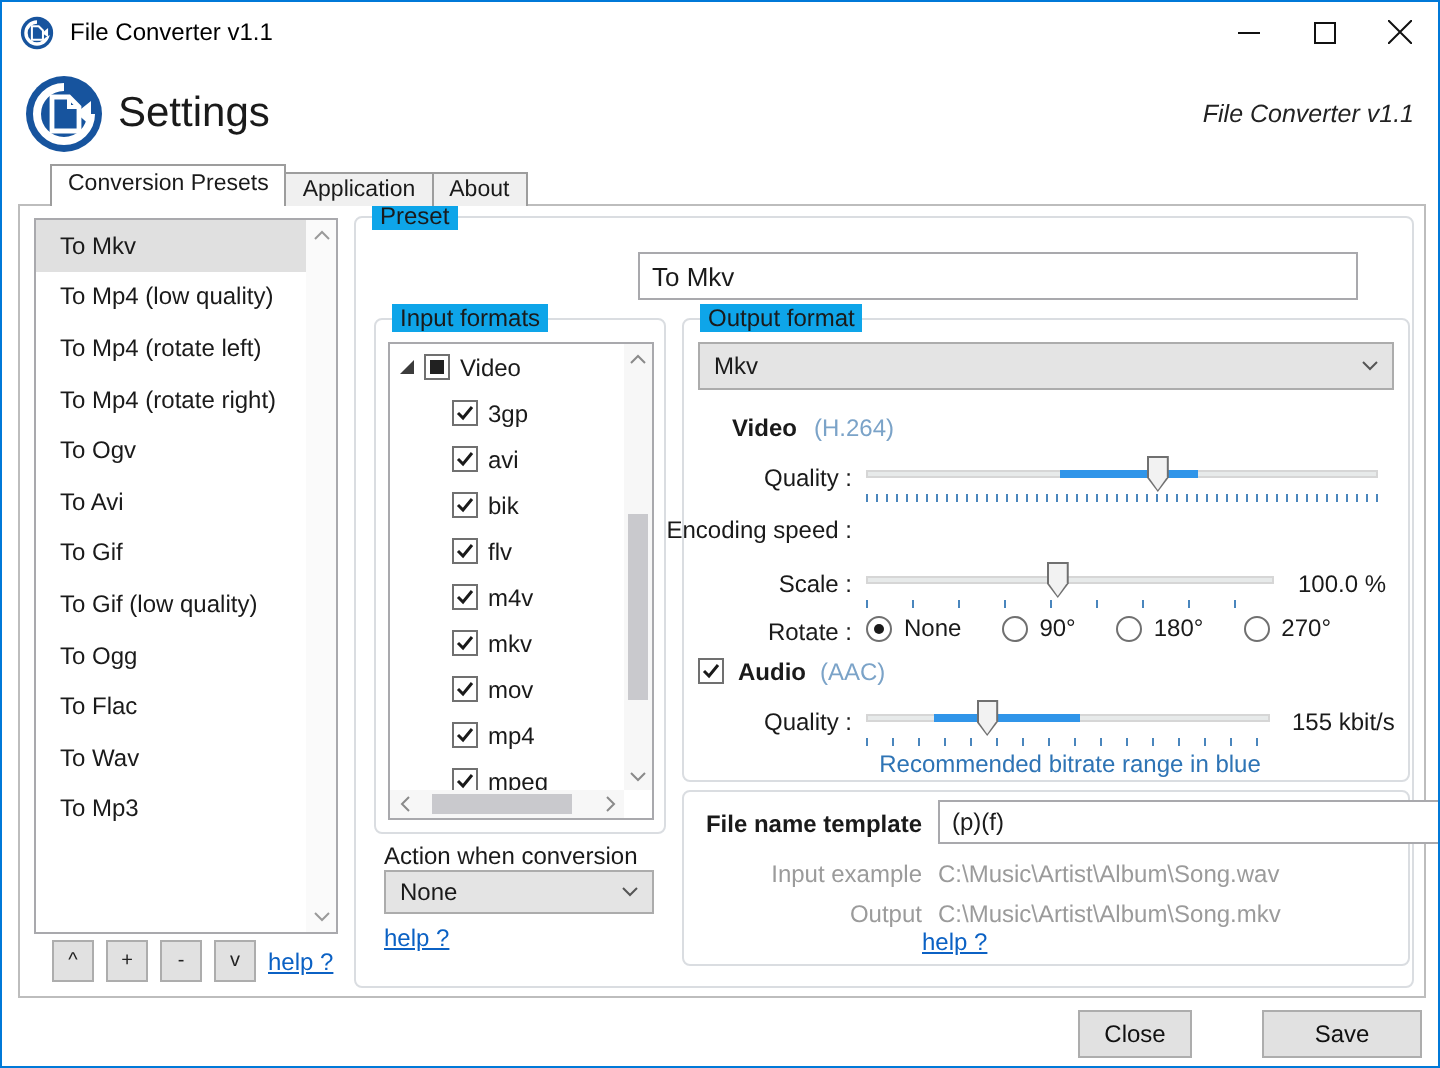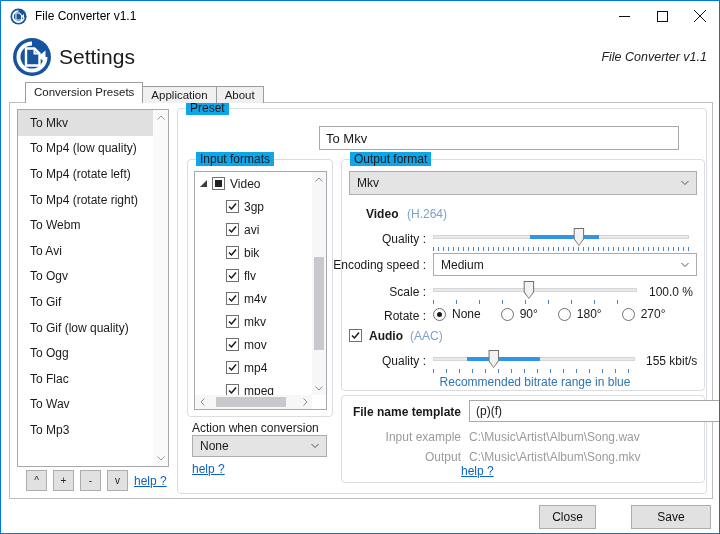--- a/index.html
+++ b/index.html
@@ -138,23 +138,22 @@
     <div class="tab">About</div>
   </div>
   <div class="panel"></div>
 
   <div class="listbox">
     <div class="list-items">
       <div class="list-item sel">To Mkv</div>
       <div class="list-item">To Mp4 (low quality)</div>
       <div class="list-item">To Mp4 (rotate left)</div>
       <div class="list-item">To Mp4 (rotate right)</div>
-      <div class="list-item">To Webm</div>
+      <div class="list-item">To Ogv</div>
       <div class="list-item">To Avi</div>
-      <div class="list-item">To Ogv</div>
       <div class="list-item">To Gif</div>
       <div class="list-item">To Gif (low quality)</div>
       <div class="list-item">To Ogg</div>
       <div class="list-item">To Flac</div>
       <div class="list-item">To Wav</div>
       <div class="list-item">To Mp3</div>
     </div>
     <div class="vscroll">
       <span class="scroll-arrow">
           <svg width="8" height="5" viewBox="0 0 8 5">
@@ -327,28 +326,20 @@
 
   <span class="lbl right" style="left:345px; top:231px; width:80px;">Quality :</span>
   <div class="slider" style="left:432px; top:227px; width:256px;">
     <div class="track"></div>
     <div class="range" style="left:38%; width:27%;"></div>
     <div class="thumb" style="left:57%;"></div>
   </div>
   <div class="ticks" style="left:432px; top:246px; width:256px;"></div>
 
   <span class="lbl right" style="left:325px; top:257px; width:100px;">Encoding speed :</span>
-  <div class="combo white" style="left:432px; top:252px; width:264px; height:23px;">
-    <span>Medium</span>
-    <span class="chev">
-        <svg width="8" height="5" viewBox="0 0 8 5">
-          <path d="M0.5 0.5 L4 4 L7.5 0.5" fill="none" stroke="#555" stroke-width="1"></path>
-        </svg>
-      </span>
-  </div>
 
   <span class="lbl right" style="left:345px; top:284px; width:80px;">Scale :</span>
   <div class="slider" style="left:432px; top:280px; width:204px;">
     <div class="track"></div>
     <div class="thumb" style="left:47%;"></div>
   </div>
   <div class="ticks sparse" style="left:432px; top:299px; width:204px;"></div>
   <span class="lbl" style="left:648px; top:284px;">100.0 %</span>
 
   <span class="lbl right" style="left:345px; top:308px; width:80px;">Rotate :</span>

